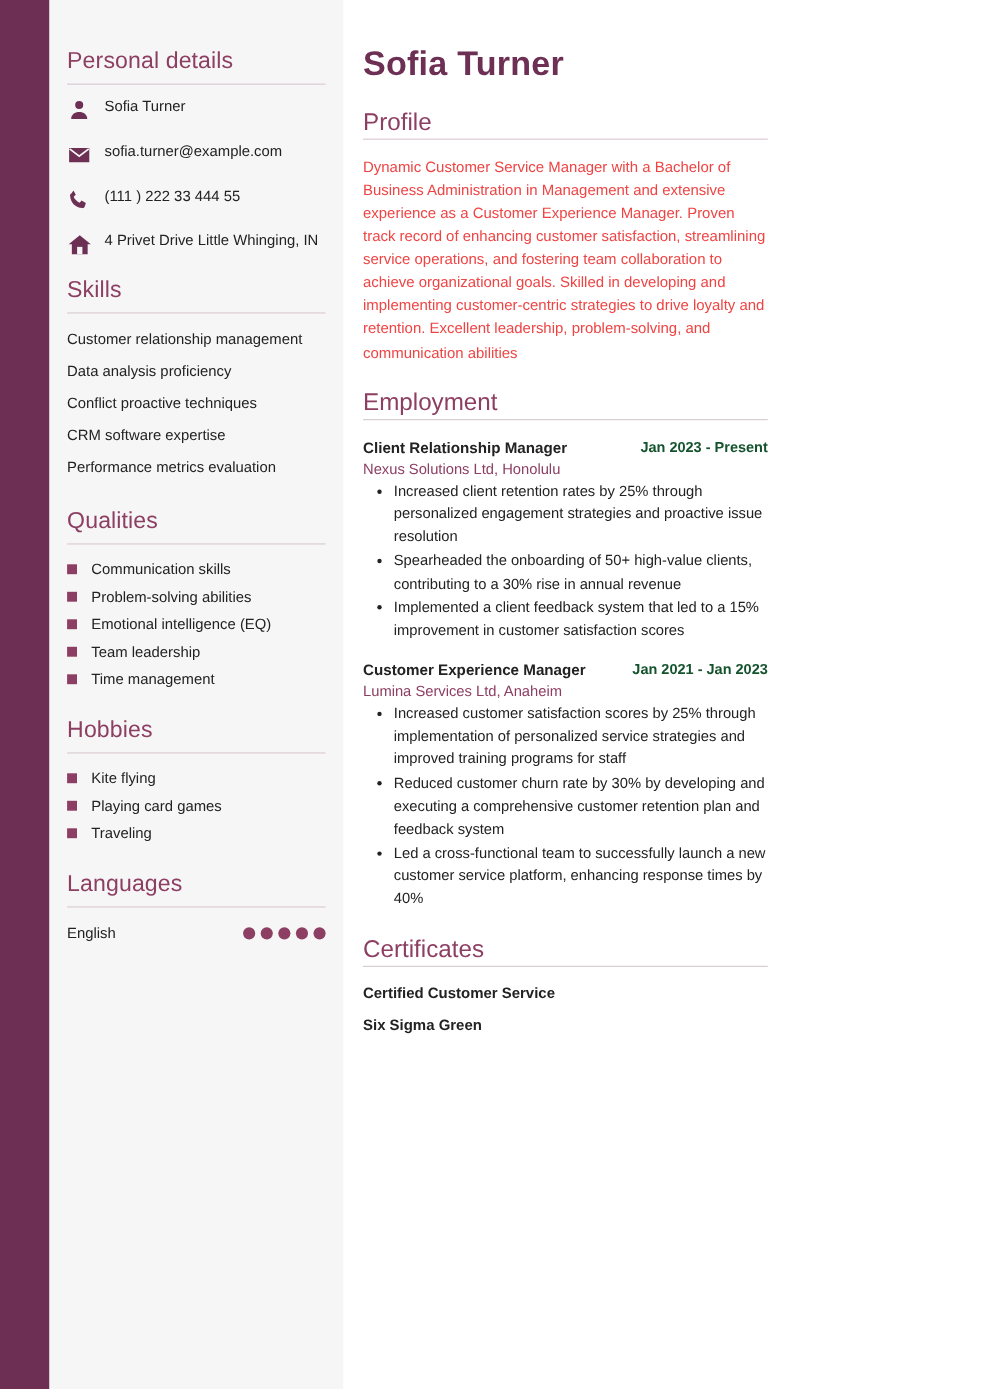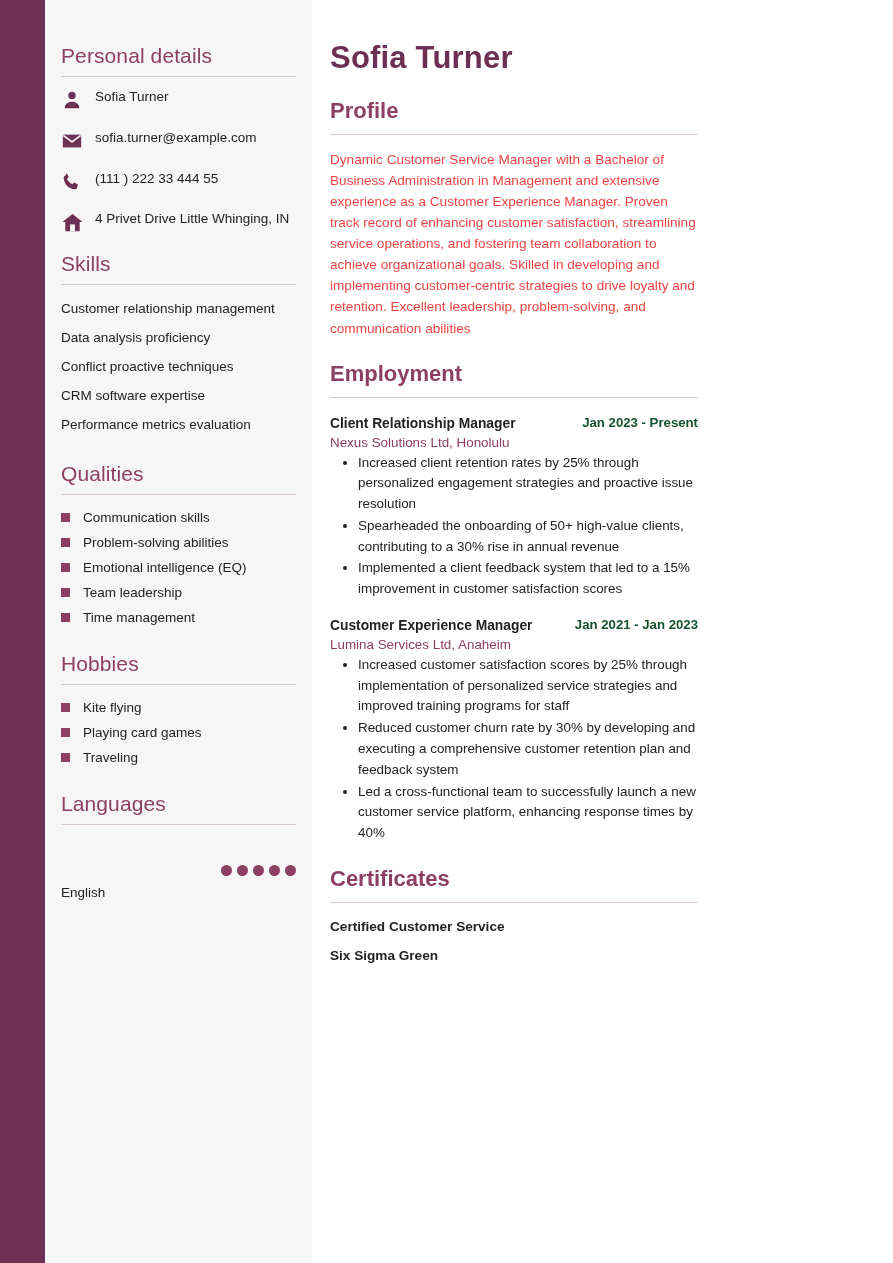--- a/index.html
+++ b/index.html
@@ -81,21 +81,21 @@
     background: #8d3f63;
     margin-right: 13px;
     flex: 0 0 9px;
   }
   .lang-row {
     display: flex;
     align-items: center;
     justify-content: space-between;
     padding-top: 6px;
   }
-  .lang-name { font-size: 13.5px; color: #222; margin-top: 44px; }
+  .lang-name { font-size: 13.5px; color: #222; }
   .dots { display: flex; gap: 5px; }
   .dot {
     width: 11px; height: 11px; border-radius: 50%;
     background: #8d3f63;
   }
 
   
   .main {
     flex: 1 1 auto;
     padding: 40px 45px 20px 18px;
@@ -103,23 +103,23 @@
   .name {
     font-size: 31px;
     font-weight: bold;
     color: #6d3054;
     margin: 0 0 22px 0;
     letter-spacing: 0.2px;
   }
   .sec-h {
     font-size: 22px;
     color: #8d3f63;
-    font-weight: bold;
+    font-weight: normal;
     margin: 0 0 12px 0;
-    padding-bottom: 10px;
+    padding-bottom: 2px;
     border-bottom: 1px solid #d8c8d2;
   }
   .sec { margin-bottom: 22px; }
   .profile-txt {
     font-size: 13.6px;
     line-height: 1.55;
     color: #ef4444;
     margin-top: 14px;
   }
   .job { margin-bottom: 16px; }

